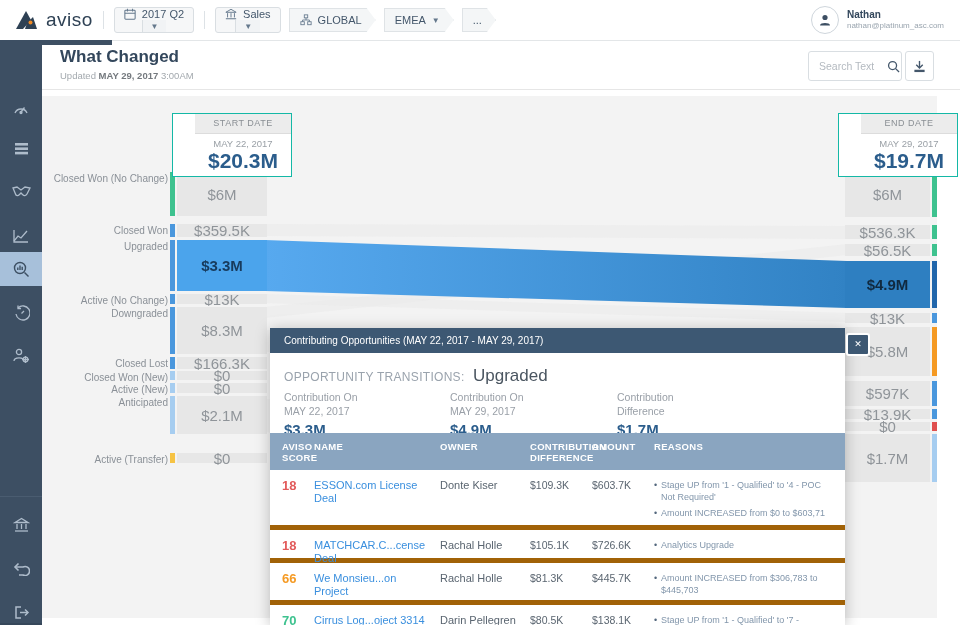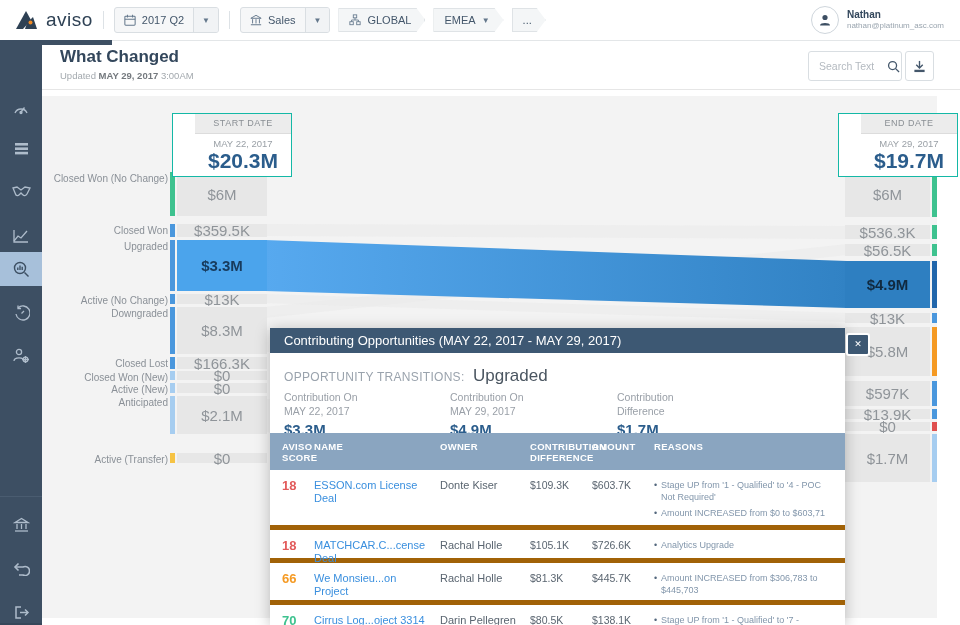--- a/index.html
+++ b/index.html
@@ -3,21 +3,21 @@
 <meta charset="utf-8">
 <style>
   html,body{margin:0;padding:0;background:#fff;font-family:"Liberation Sans",sans-serif;}
   .stage{position:relative;width:960px;height:625px;overflow:hidden;background:#fff;}
 
   
   .topbar{position:absolute;left:0;top:0;width:960px;height:40px;background:#fff;border-bottom:1px solid #e3e6e8;display:flex;align-items:center;z-index:9;}
   .logo{display:flex;align-items:center;margin-left:14px;gap:6px;}
   .logo-text{font-size:19px;color:#2e4154;letter-spacing:.5px;font-weight:400;}
   .vsep{width:1px;height:18px;background:#dde2e6;margin:0 10px;}
-  .pill{display:flex;align-items:center;height:24px;background:#f6f7f8;border:1px solid #d9dee2;border-radius:3px;font-size:11px;color:#44576b;overflow:hidden;}
+  .pill{display:flex;align-items:center;height:24px;background:#f6f7f8;border:1px solid #d9dee2;border-radius:3px;font-size:11px;color:#44576b;overflow:hidden;flex-direction:column;}
   .pill .seg{padding:0 9px;display:flex;align-items:center;gap:6px;height:100%;}
   .pill .caret-seg{border-left:1px solid #d9dee2;padding:0 8px;height:100%;display:flex;align-items:center;background:#f1f3f5;}
   .caret{font-size:8px;color:#64788c;}
   .tag{position:relative;display:flex;align-items:center;gap:6px;height:24px;background:#f4f6f7;font-size:11px;color:#44576b;padding:0 14px 0 11px;margin-left:8px;clip-path:polygon(0 0,calc(100% - 9px) 0,100% 50%,calc(100% - 9px) 100%,0 100%);box-shadow:inset 0 0 0 1px #dfe3e6;}
   .user{margin-left:auto;margin-right:16px;display:flex;align-items:center;gap:8px;}
   .avatar{width:26px;height:26px;border-radius:50%;border:1px solid #cfd6dc;background:#fff;display:flex;align-items:center;justify-content:center;}
   .user-name{font-size:10px;font-weight:bold;color:#33475c;line-height:12px;}
   .user-email{font-size:8px;color:#9aa5af;line-height:10px;}
   .progressbar{position:absolute;left:0;top:40px;width:112px;height:5px;background:#3d4f63;z-index:10;}
 
@@ -48,21 +48,21 @@
   .datebox .db-date{text-align:center;font-size:9.5px;color:#9aa0a6;margin-top:4px;}
   .datebox .db-val{text-align:center;font-size:21px;font-weight:bold;color:#2b5d8c;line-height:24px;padding-bottom:3px;}
   .row-label{position:absolute;right:792px;font-size:10px;color:#8a9097;white-space:nowrap;text-align:right;z-index:4;}
   .strip{position:absolute;width:5px;z-index:4;}
   .cbar{position:absolute;background:#e7e7e7;display:flex;align-items:center;justify-content:center;font-size:15px;color:#8f9499;z-index:4;cursor:pointer;}
   .cbar.hl-left{background:#4ba4ec;color:#173a5c;font-weight:bold;}
   .cbar.hl-right{background:#2e7fc1;color:#10293f;font-weight:bold;}
 
   
   .modal{position:absolute;left:270px;top:328px;width:575px;height:297px;background:#fff;z-index:20;box-shadow:0 2px 14px rgba(0,0,0,.25);}
-  .modal-head{height:25px;background:#3d5873;color:#fff;font-size:13px;line-height:25px;padding-left:14px;}
+  .modal-head{height:25px;background:#3d5873;color:#fff;font-size:10px;line-height:25px;padding-left:14px;}
   .modal-close{position:absolute;left:576px;top:5px;width:20px;height:19px;background:#3d5873;border:2px solid #fff;border-radius:3px;color:#fff;font-size:9px;line-height:19px;text-align:center;cursor:pointer;z-index:21;}
   .trans-line{position:absolute;left:14px;top:38px;}
   .trans-label{font-size:12px;color:#9aa3ad;letter-spacing:.3px;}
   .trans-value{font-size:17px;color:#4a5560;margin-left:4px;}
   .stat{position:absolute;top:62px;width:160px;}
   .stat .s-l{font-size:10.5px;color:#9aa0a8;line-height:14px;}
   .stat .s-v{font-size:15px;font-weight:bold;color:#2b5d8c;margin-top:3px;}
   .thead{position:absolute;left:0;top:105px;width:575px;height:37px;background:#8aa5c0;}
   .th{position:absolute;color:#fff;font-size:9.5px;font-weight:bold;letter-spacing:.3px;top:8px;line-height:11px;}
   .trows{position:absolute;left:0;top:142px;width:575px;height:155px;overflow:hidden;}

